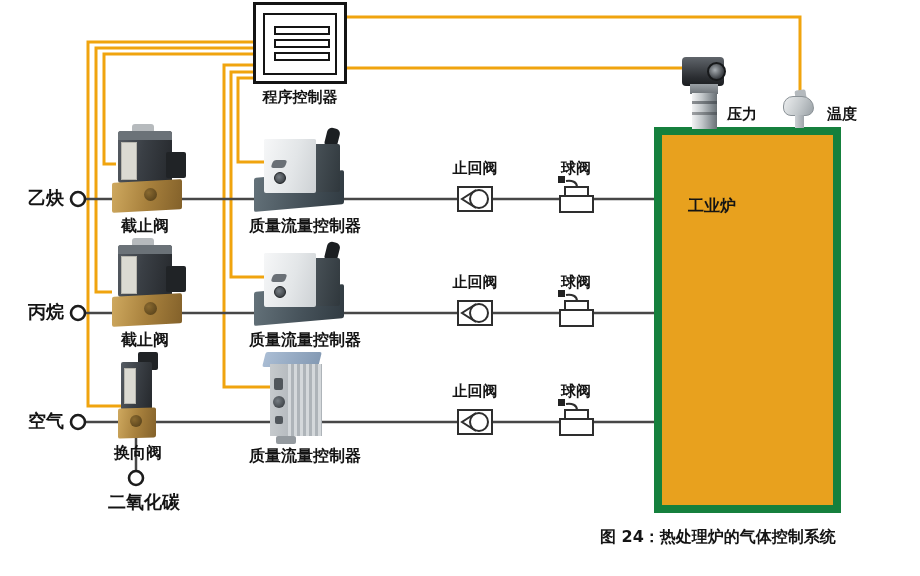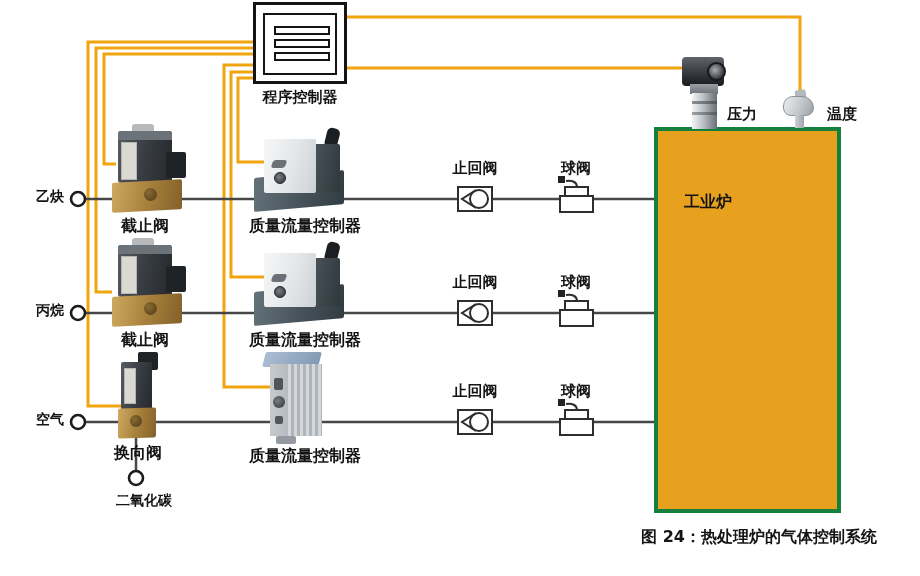--- a/index.html
+++ b/index.html
@@ -5,35 +5,35 @@
   html,body{margin:0;padding:0;background:#ffffff;}
   #stage{
     position:relative;width:920px;height:576px;background:#ffffff;overflow:hidden;
     font-family:"DejaVu Sans","Liberation Sans",sans-serif;
   }
   #wiring{position:absolute;left:0;top:0;}
   .lbl{
     position:absolute;font-weight:bold;color:#141414;white-space:nowrap;
     font-family:"DejaVu Sans","Liberation Sans",sans-serif;line-height:1.15;text-align:right;
   }
-  .f18{font-size:14px;}
+  .f18{font-size:18px;}
   .f16{font-size:16px;}
   .f15{font-size:15px;}
   .ctr{text-align:center;}
   .part{position:absolute;}
   
   #controller{position:absolute;left:253px;top:2px;width:94px;height:82px;
     background:#ffffff;border:3px solid #141414;box-sizing:border-box;}
   #controller .inner{position:absolute;left:7px;top:8px;right:7px;bottom:6px;
     border:2px solid #141414;}
   #controller .bar{position:absolute;left:9px;width:52px;height:5px;
     border:2px solid #141414;background:#ffffff;}
   
   #furnace{position:absolute;left:654px;top:127px;width:187px;height:386px;
-    background:#E8A11E;border:4px solid #15803d;box-sizing:border-box;}
+    background:#E8A11E;border:8px solid #15803d;box-sizing:border-box;}
 </style>
 </head>
 <body>
 
 <div id="stage">
 
   <svg id="wiring" width="920" height="576" viewBox="0 0 920 576">
 
     <g stroke="#F0A40E" stroke-width="3" fill="none">
       <path d="M347,17 H800 V96"></path>
@@ -201,15 +201,15 @@
   <div class="lbl f16" style="left:249px;top:447px;">质量流量控制器</div>
 
   <div class="lbl f15 ctr" style="left:445px;top:160px;width:60px;">止回阀</div>
   <div class="lbl f15 ctr" style="left:445px;top:274px;width:60px;">止回阀</div>
   <div class="lbl f15 ctr" style="left:445px;top:383px;width:60px;">止回阀</div>
 
   <div class="lbl f15 ctr" style="left:546px;top:160px;width:60px;">球阀</div>
   <div class="lbl f15 ctr" style="left:546px;top:274px;width:60px;">球阀</div>
   <div class="lbl f15 ctr" style="left:546px;top:383px;width:60px;">球阀</div>
 
-  <div class="lbl f16" style="left:600px;top:528px;width:318px;text-align:center;">图 24：热处理炉的气体控制系统</div>
+  <div class="lbl f16" style="left:600px;top:528px;width:318px;text-align:left;">图 24：热处理炉的气体控制系统</div>
 
 </div>
 
 </body></html>

